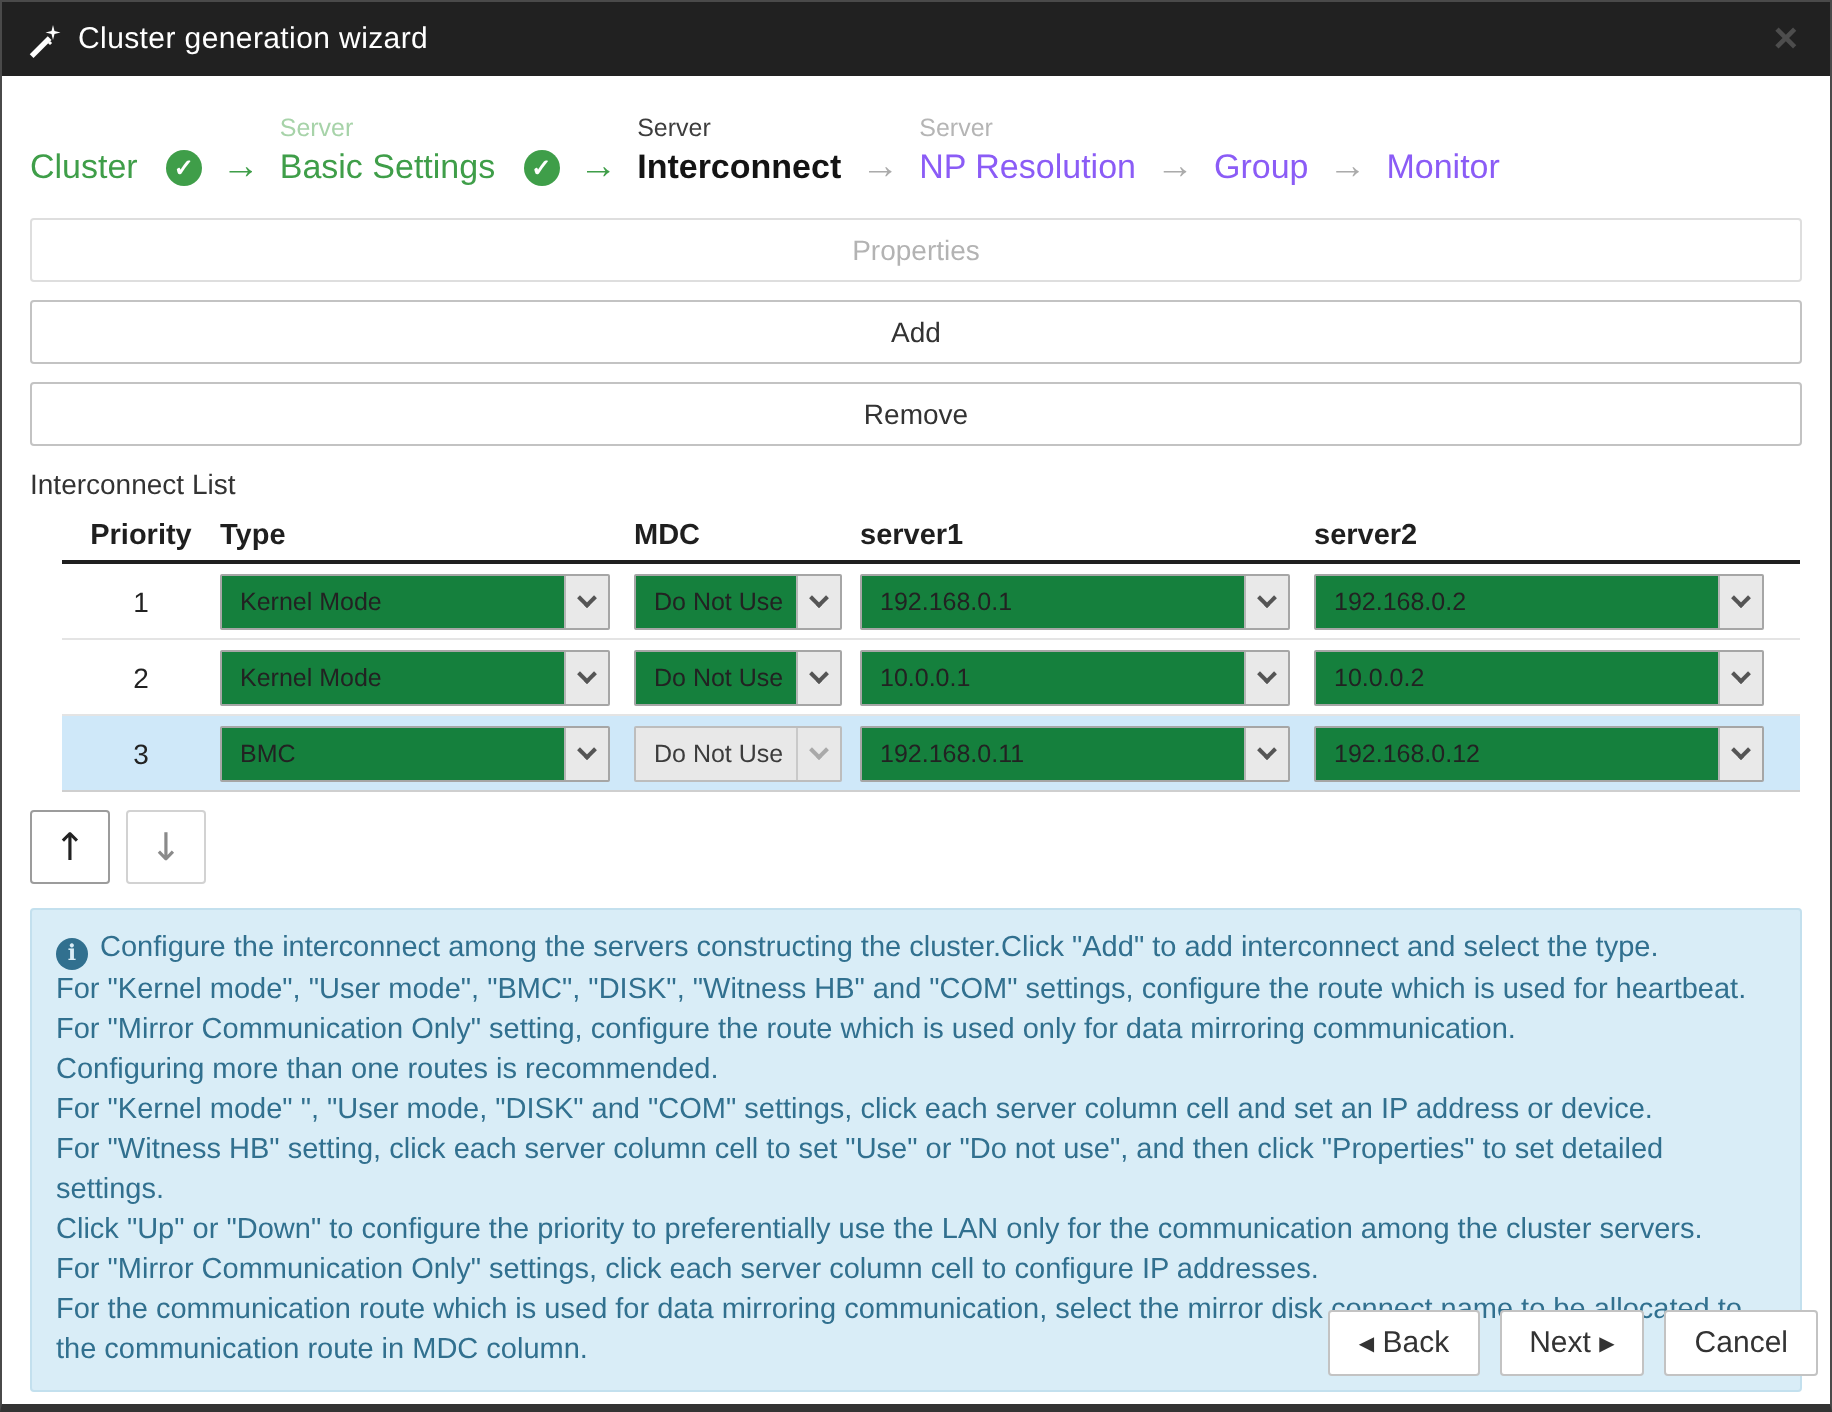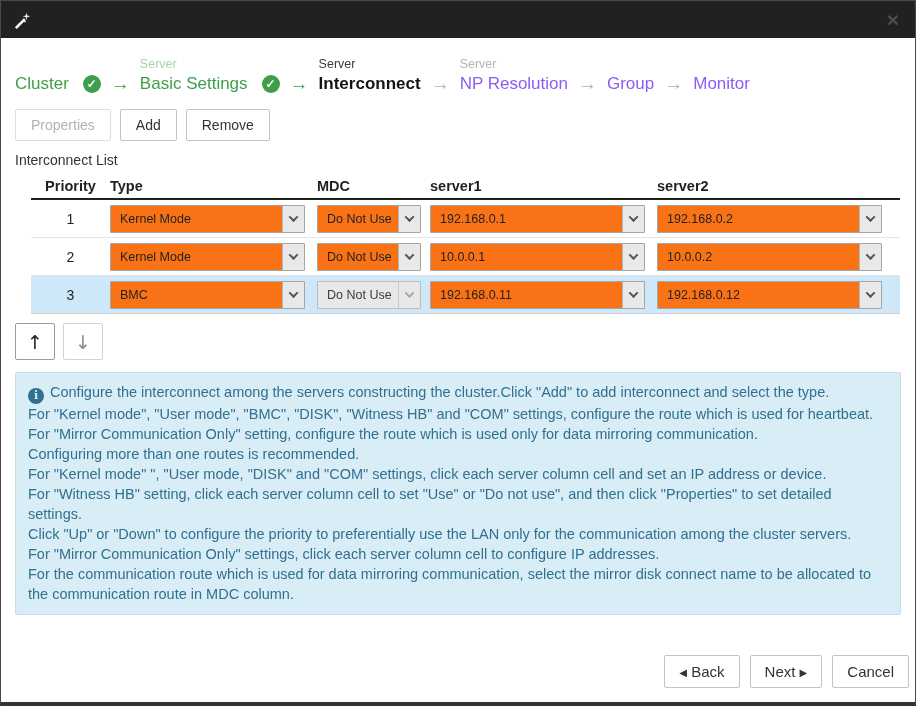--- a/index.html
+++ b/index.html
@@ -42,21 +42,21 @@
   .main-upcoming { color:#8b5cf6; }
   .check {
     width:18px; height:18px; border-radius:50%; background:#3f9e49;
     color:#fff; font-size:12px; line-height:18px; text-align:center; font-weight:bold; flex:none;
   }
   .step-arrow { font-size:19px; font-weight:bold; padding:0 10px; height:24px; line-height:24px; align-self:flex-end; }
   .arr-green { color:#3f9e49; }
   .arr-gray  { color:#ababab; }
 
   
-  .toolbar { margin-top:13px; display:flex; gap:9px; }
+  .toolbar { margin-top:13px; display:flex; gap:9px;flex-direction:column; }
   .btn {
     background:#fff; border:1px solid #c3c3c3; border-radius:2px;
     font-size:14px; color:#333; padding:7px 15px; cursor:pointer;
     font-family:"Liberation Sans", sans-serif;
   }
   .btn:disabled, .btn.disabled { color:#b3b3b3; border-color:#dedede; cursor:default; }
 
   
   .list-title { margin-top:11px; font-size:14px; color:#333; }
   .tbl { margin:5px 0 0 16px; width:869px; }
@@ -67,21 +67,21 @@
   }
   .t-head { border-bottom:2px solid #1f1f1f; height:27px; }
   .t-head .th { font-size:14.5px; font-weight:bold; color:#1f1f1f; }
   .th-priority { text-align:center; }
   .t-row { height:38px; border-bottom:1px solid #e4e4e4; }
   .t-row:last-child { border-bottom:1px solid #cfcfcf; }
   .t-row.selected { background:#cfe8f9; }
   .t-priority { text-align:center; font-size:14px; color:#222; }
 
   .select {
-    height:28px; background:#f97316; border:1px solid #a6a6a6; border-radius:1px;
+    height:28px; background:#15803d; border:1px solid #a6a6a6; border-radius:1px;
     display:flex; align-items:center; cursor:pointer; overflow:hidden;
   }
   .select .sel-text { flex:1; font-size:12.5px; color:#222; padding:0 9px; white-space:nowrap; overflow:hidden; }
   .select .sel-btn {
     width:22px; align-self:stretch; background:#e9e9e9; border-left:1px solid #b5b5b5;
     display:flex; align-items:center; justify-content:center; flex:none;
   }
   .chev { width:7px; height:7px; border-right:2px solid #555; border-bottom:2px solid #555; transform:rotate(45deg) translate(-1px,-1px); }
   .select.disabled { background:#e8e8e8; border-color:#bdbdbd; cursor:default; }
   .select.disabled .sel-text { color:#3c3c3c; }
@@ -118,20 +118,21 @@
 <body>
 
 <div class="dialog">
 
   <div class="titlebar">
     <svg class="wand" viewBox="0 0 24 24">
       <path d="M2.5 21.5 L14.5 9.5 L17 12 L5 24 Z" fill="#ffffff"></path>
       <path d="M18 2 L19 6 L23 7 L19 8 L18 12 L17 8 L13 7 L17 6 Z" fill="#ffffff"></path>
       <rect x="15" y="13" width="2" height="2" fill="#ffffff" transform="rotate(45 16 14)"></rect>
     </svg>
+    <span class="title">Cluster generation wizard</span>
     <span class="close">×</span>
   </div>
 
   <div class="content">
 
     <div class="steps">
       <div class="step">
         <span class="step-sub">&nbsp;</span>
         <span class="step-main main-done">
           <span>Cluster</span>

